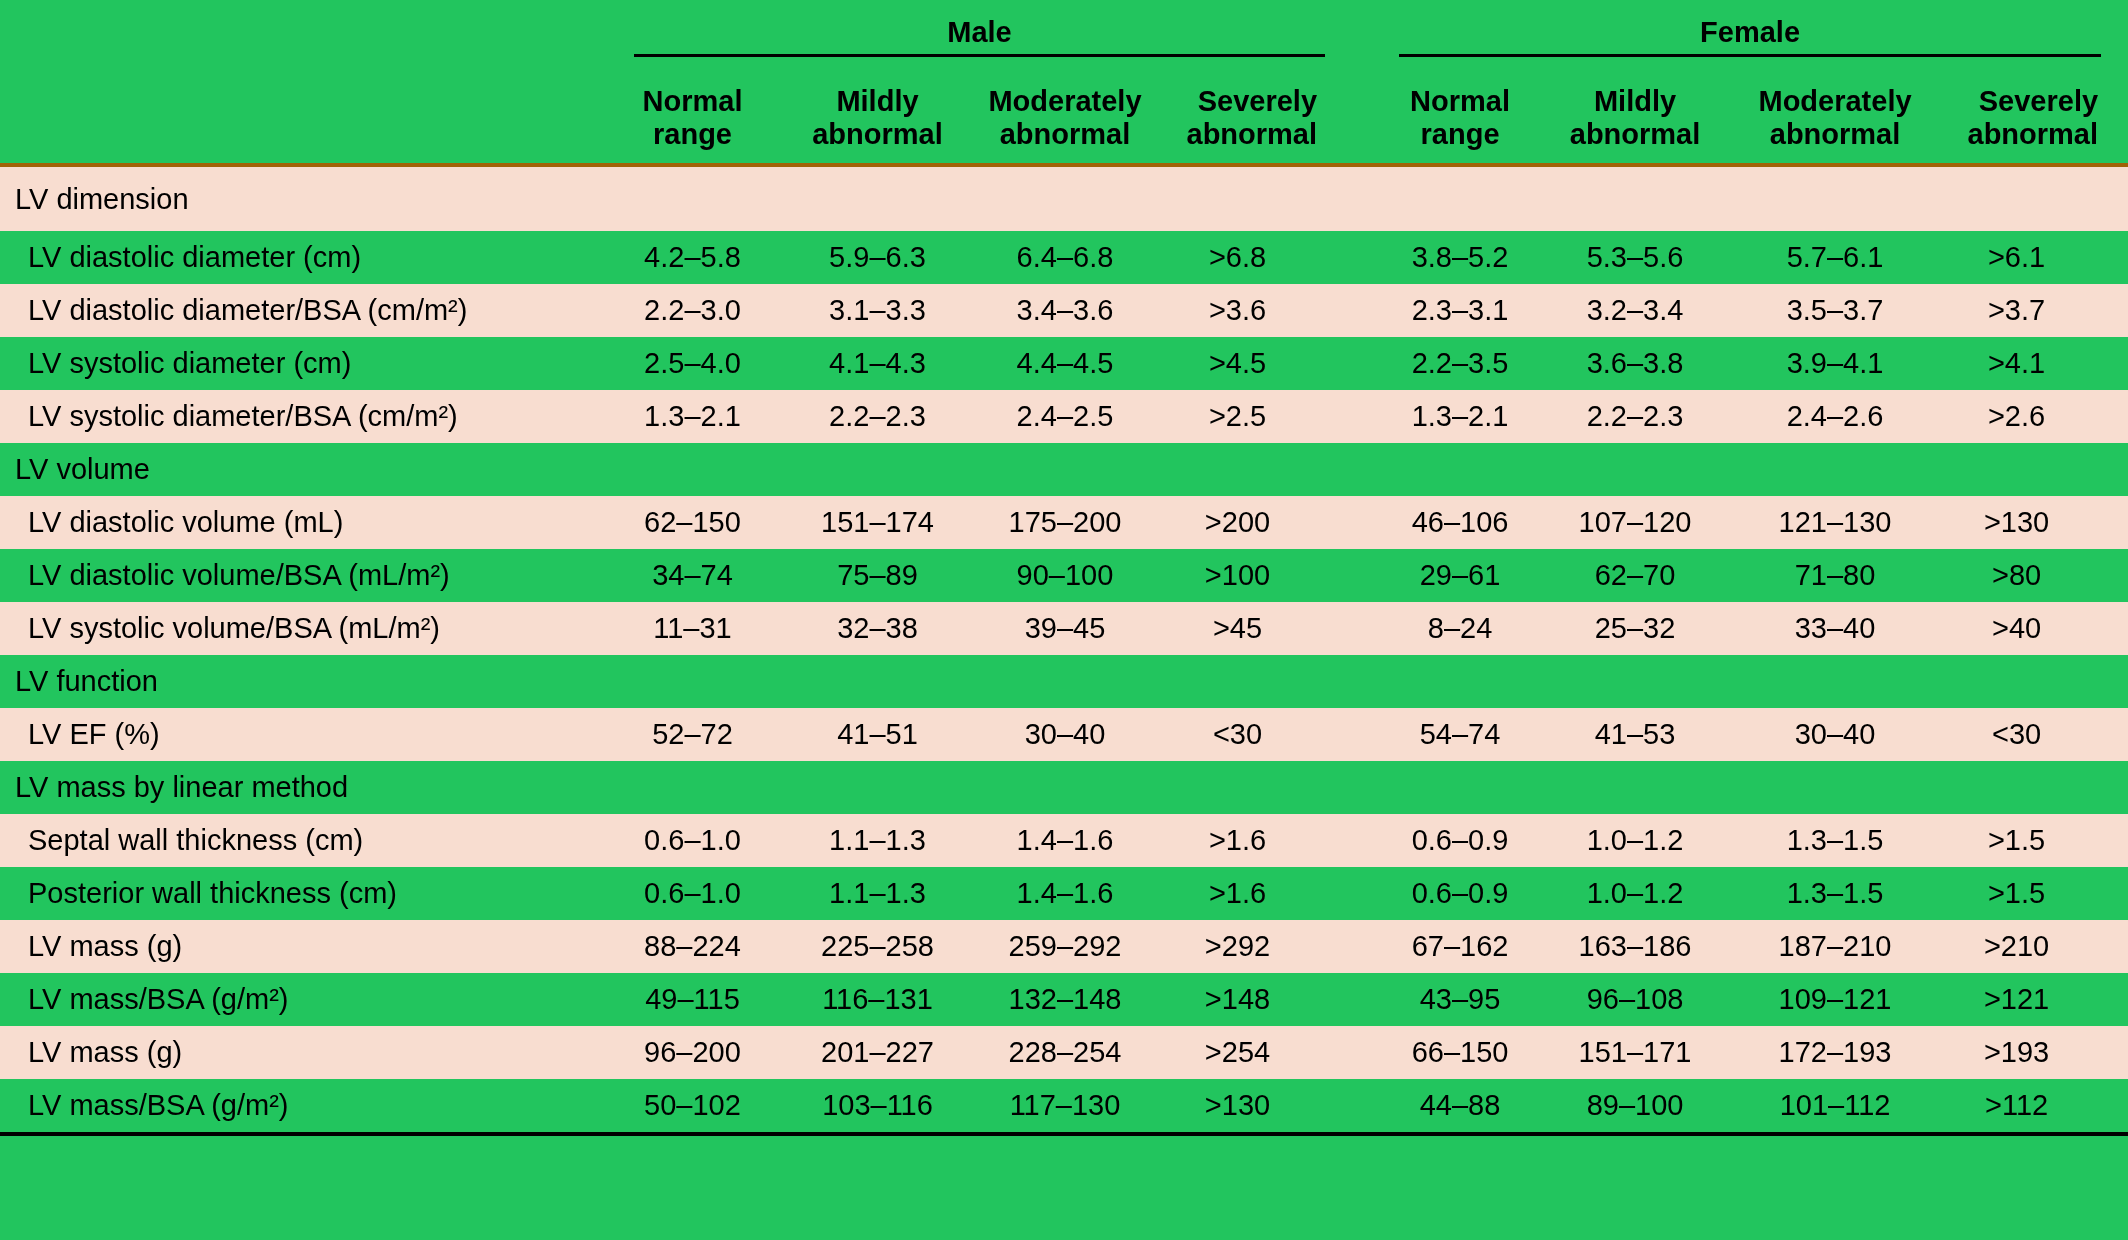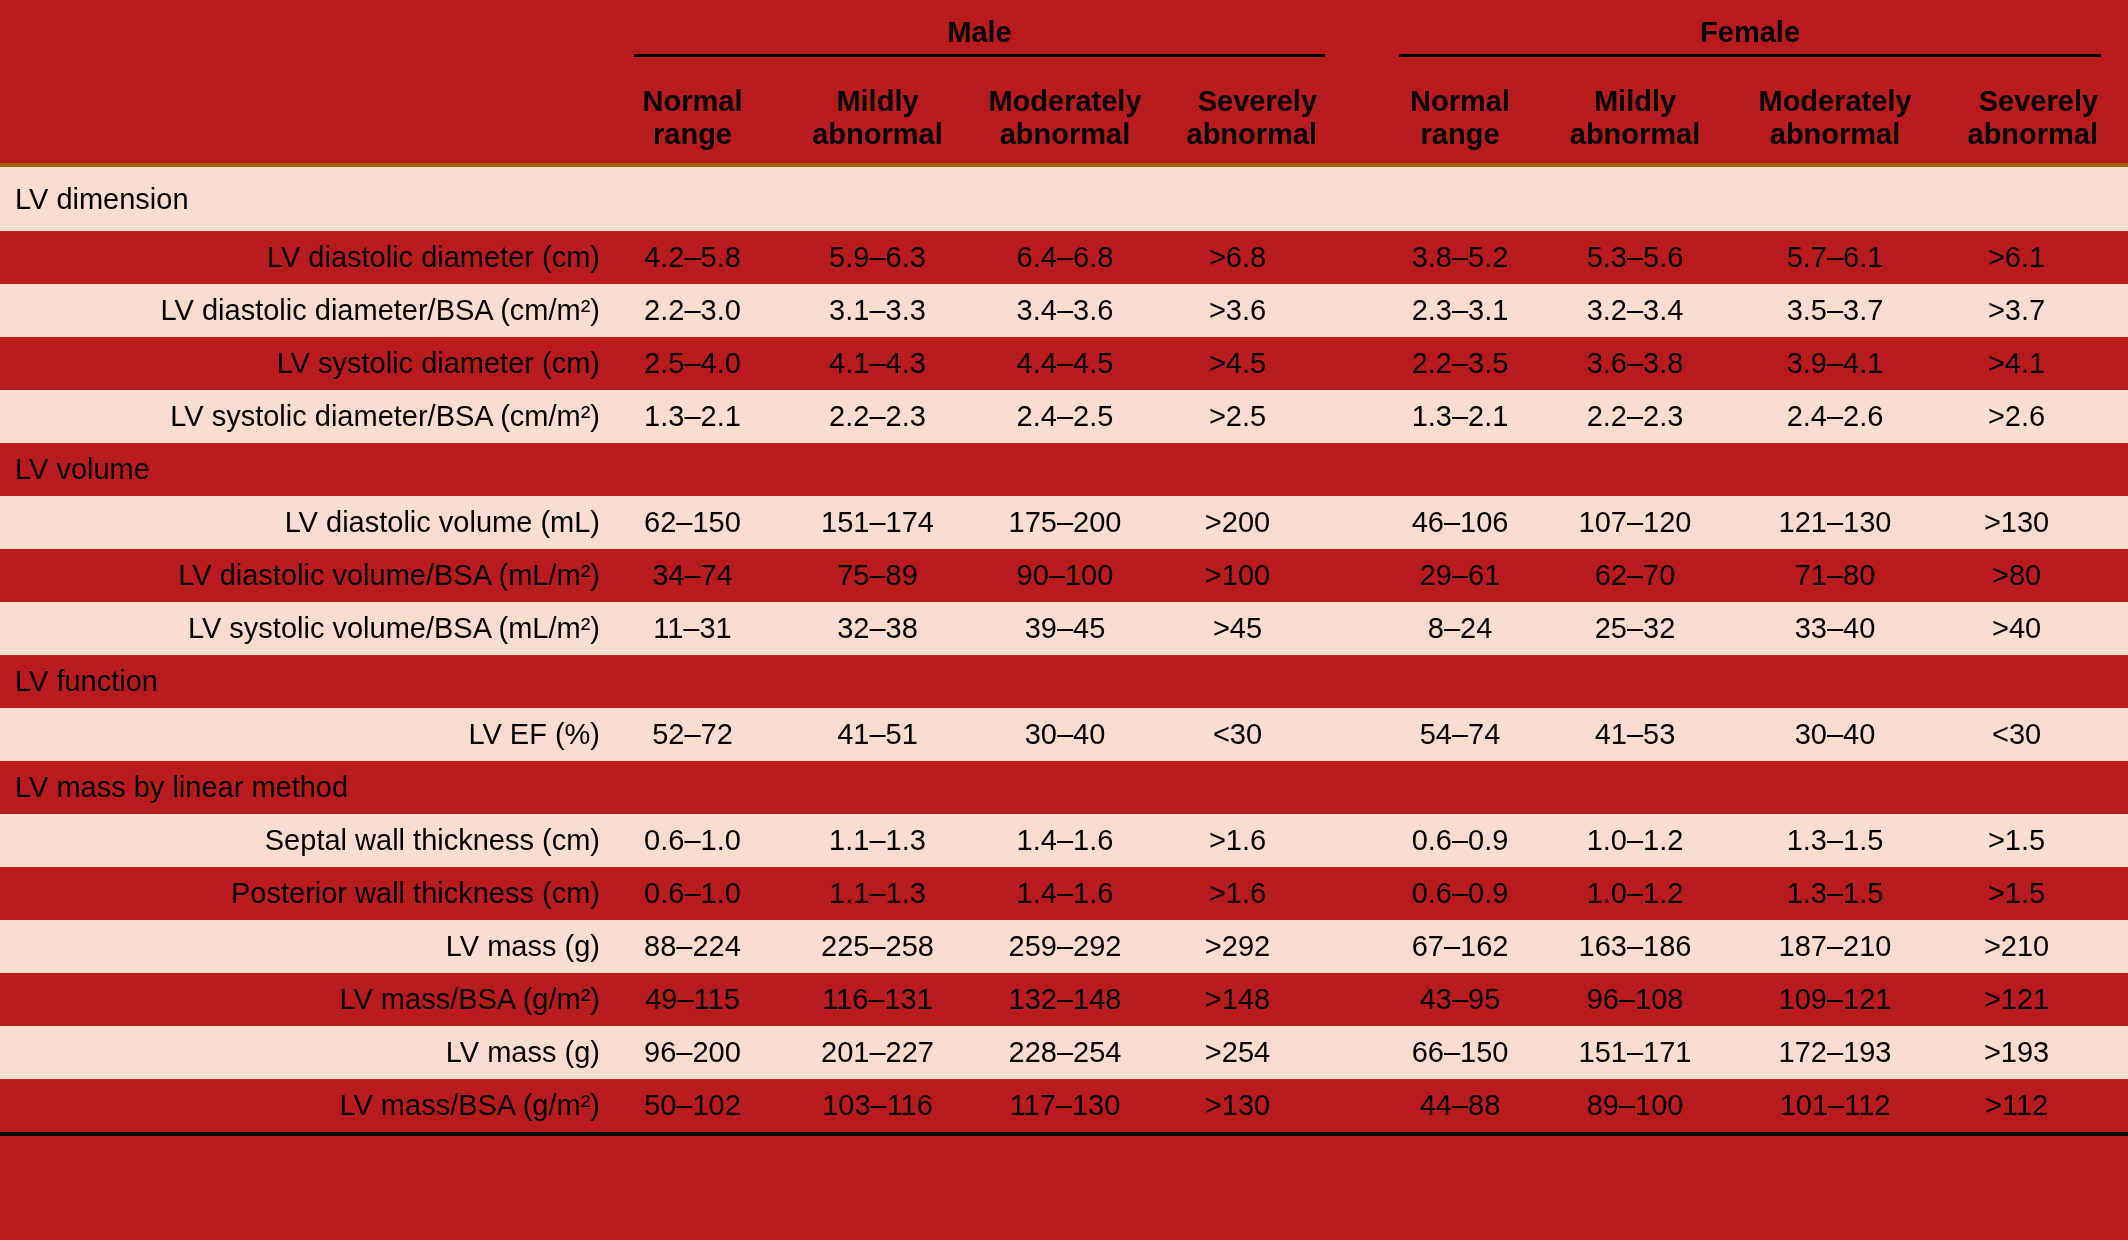--- a/index.html
+++ b/index.html
@@ -1,17 +1,17 @@
 <!DOCTYPE html>
 <html><head>
 <meta charset="utf-8">
 <style>
   html, body { margin: 0; padding: 0; background: #ffffff; }
   .wrap {
-    width: 2128px; height: 1240px; background: #b91c1c; overflow: hidden;
+    width: 2128px; height: 1240px; background: #22c55e; overflow: hidden;
     font-family: "Liberation Sans", sans-serif; color: #000;
   }
   table.ref {
     border-collapse: collapse; table-layout: fixed;
     width: 2128px; border-bottom: 4px solid #000;
   }
   th, td { padding: 0; margin: 0; white-space: nowrap; }
 
   
   thead tr.grow th { height: 57px; vertical-align: bottom; font-weight: bold; }
@@ -27,21 +27,21 @@
     text-align: center; padding-bottom: 12px; white-space: normal;
   }
   thead tr.srow th.msev { text-align: right; padding-right: 8px; }
   thead tr.srow th.fsev { text-align: right; padding-right: 30px; }
 
   
   tbody td { font-size: 29px; height: 53px; vertical-align: middle; }
   tbody tr:nth-child(odd) { background: #f8ddd0; }
   tbody tr.first td { height: 64px; }
   td.sec { padding-left: 15px; }
-  td.lab { padding-left: 64px; text-align: right; }
+  td.lab { padding-left: 28px; }
   td.val { text-align: center; }
   td.val.msev { text-align: center; padding-right: 10px; }
   td.val.fsev { text-align: center; padding-right: 30px; }
 </style>
 </head>
 <body>
 
 <div class="wrap">
   <table class="ref">
     <colgroup>

